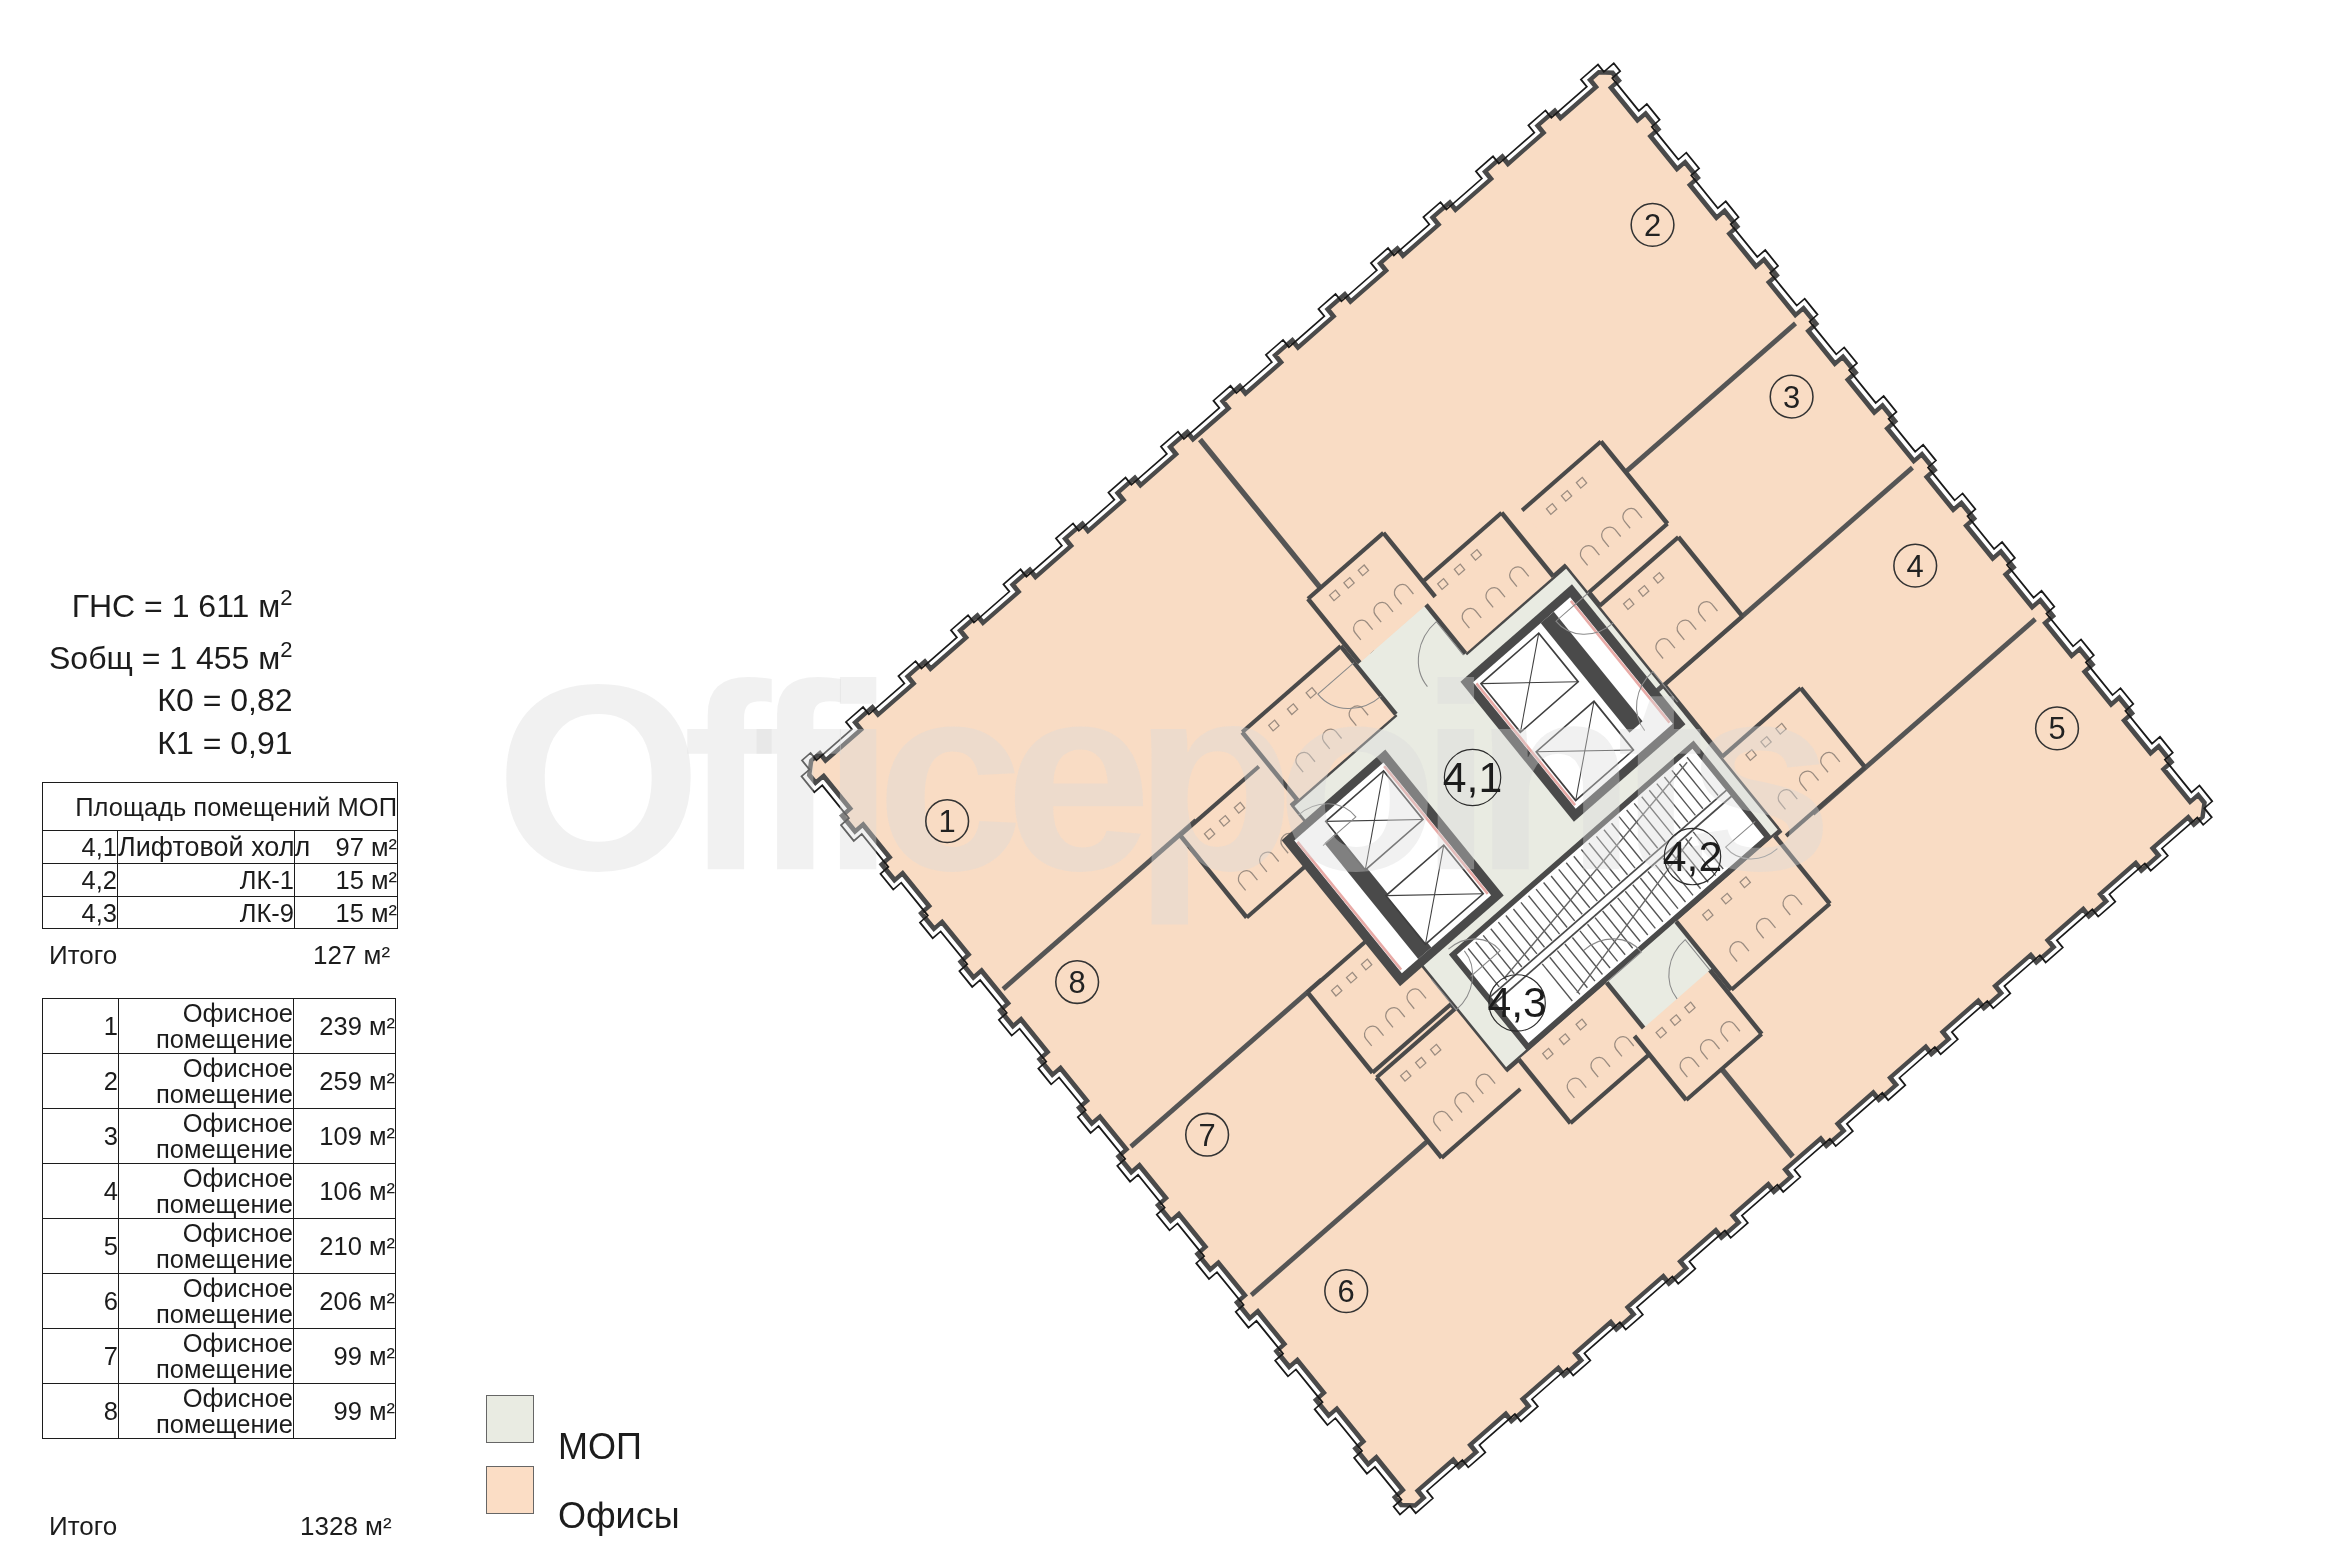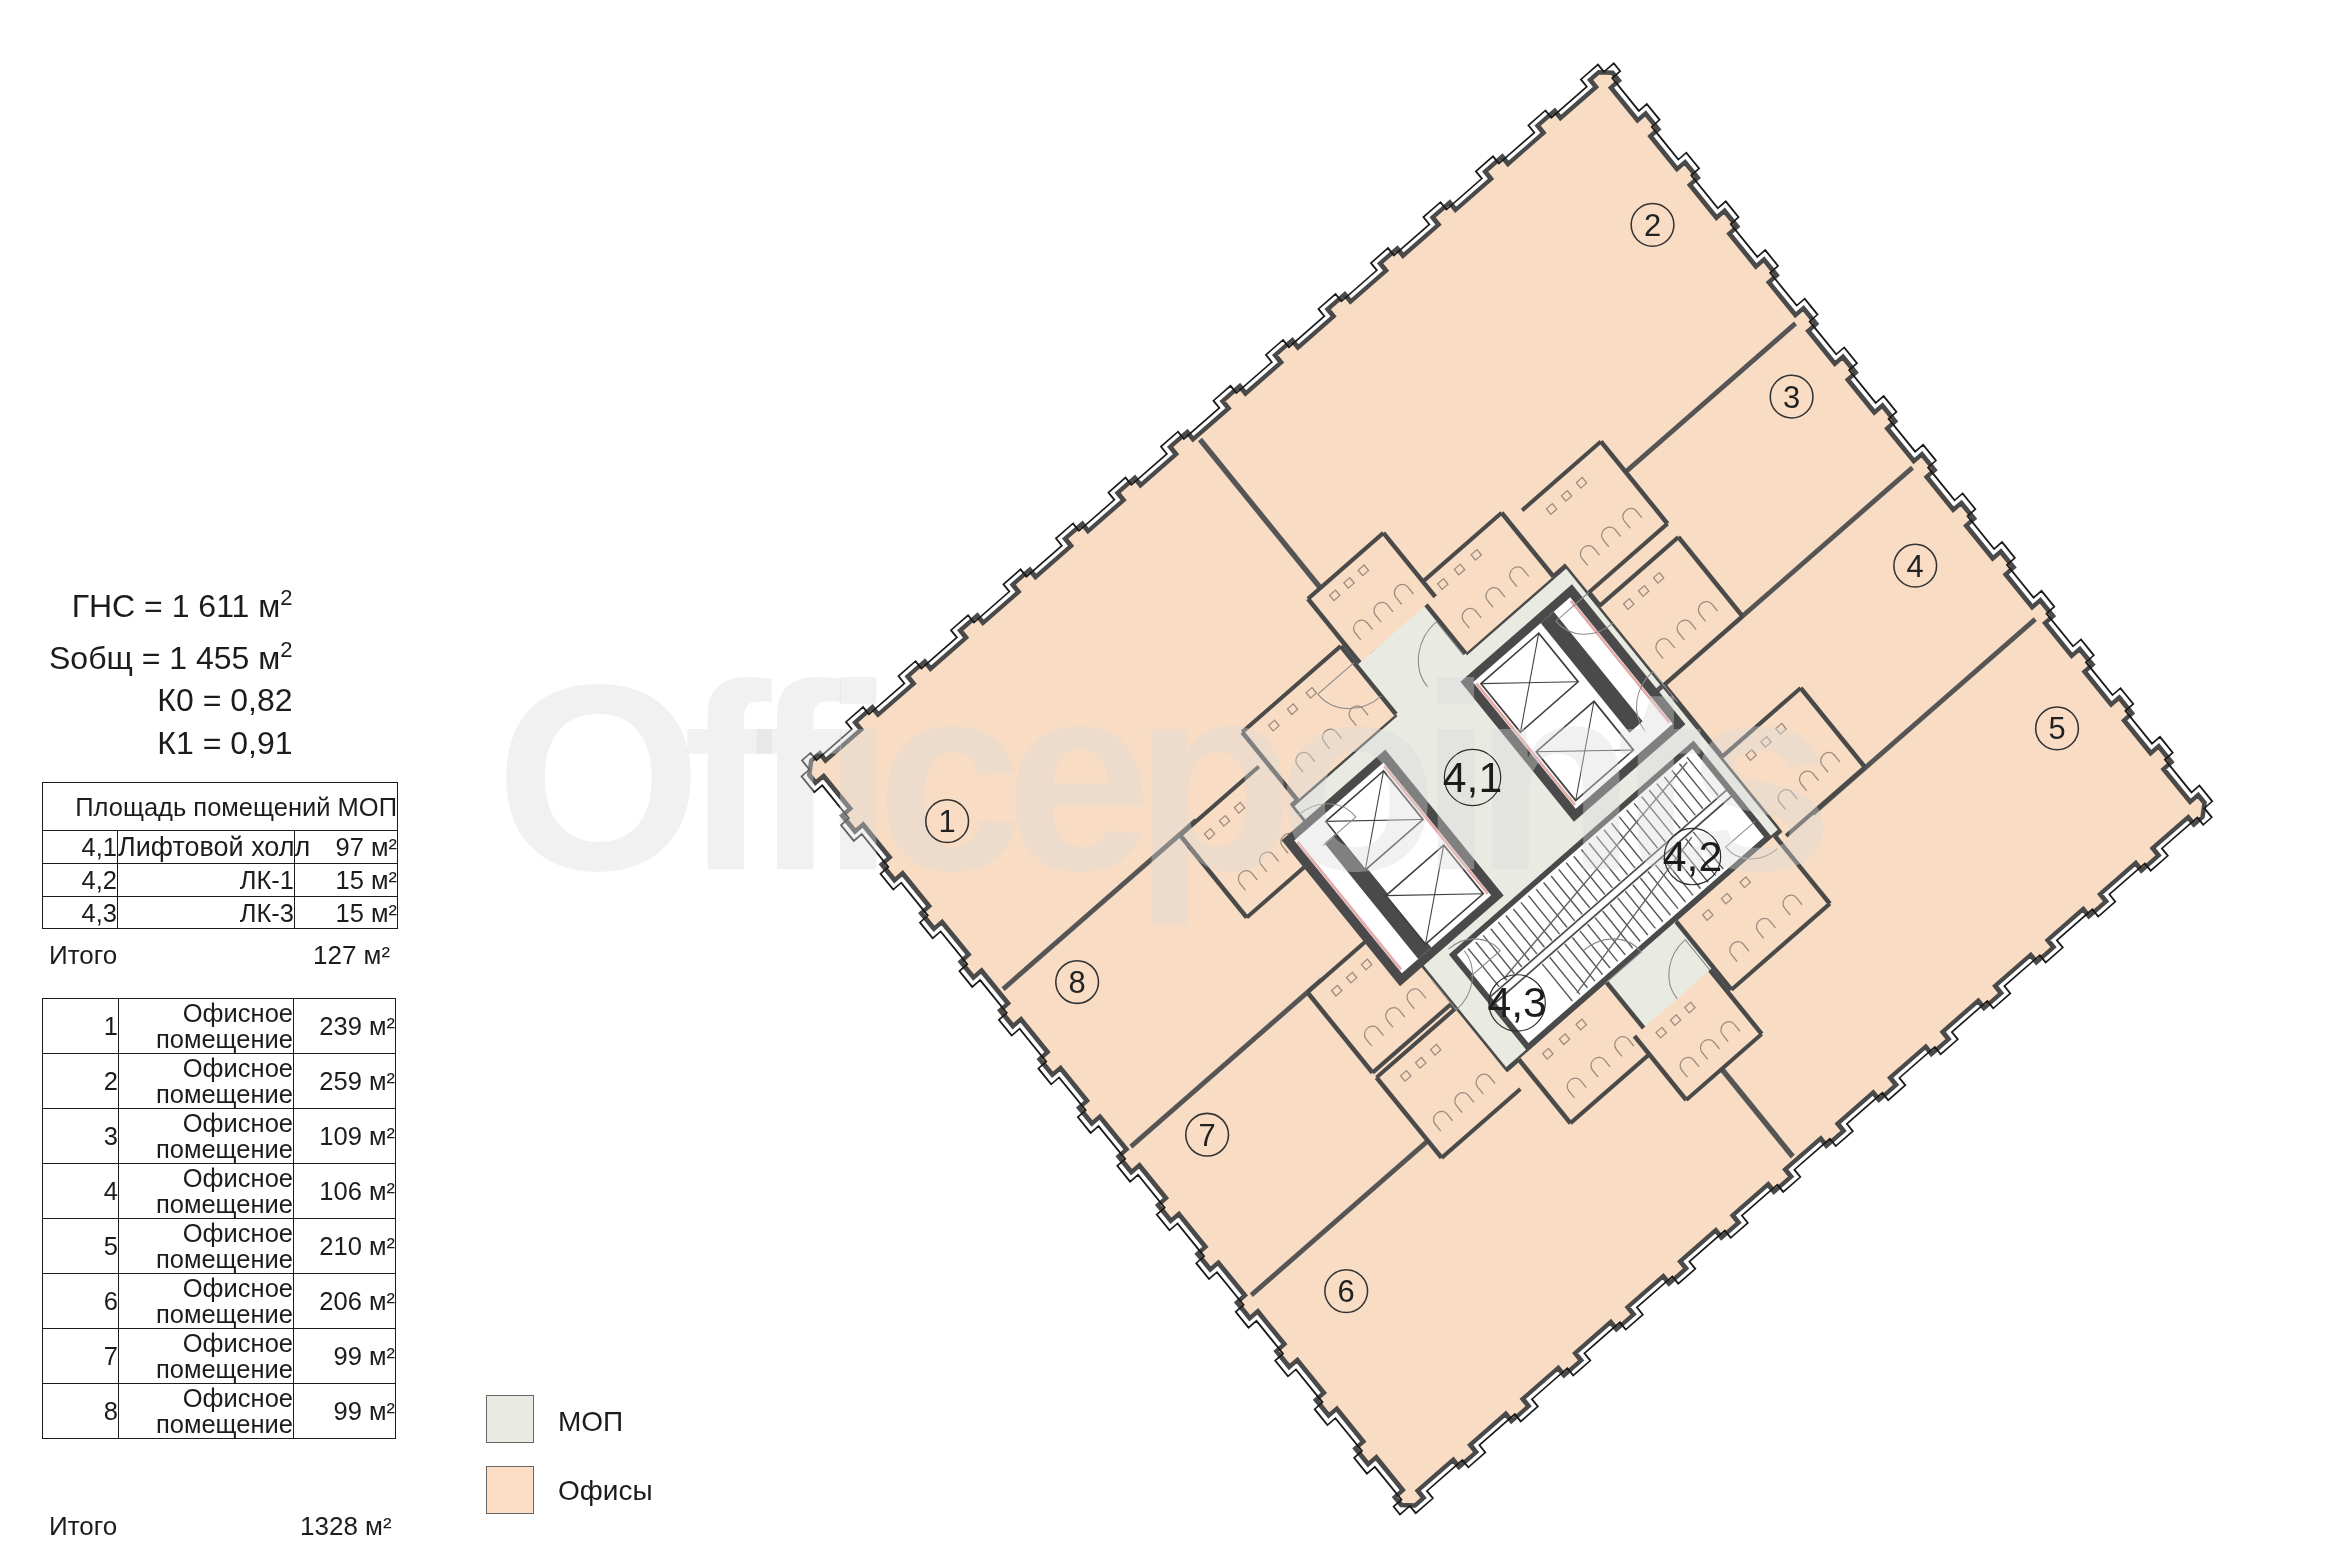--- a/index.html
+++ b/index.html
@@ -4,21 +4,21 @@
 body{width:2327px;height:1565px;background:#fff;position:relative;overflow:hidden;
      font-family:"Liberation Sans",sans-serif;color:#1c1c1c;}
 .hdr{position:absolute;left:49px;top:576px;font-size:32px;line-height:43px;white-space:nowrap;text-align:right;}
 sup{font-size:22px;}
 table{border-collapse:collapse;position:absolute;table-layout:fixed;}
 td{border:1.8px solid #1c1c1c;text-align:right;vertical-align:middle;font-size:25.5px;line-height:26px;padding:0;}
 .t1{left:42px;top:782px;width:355px;}
 .t2{left:42px;top:998px;width:354px;}
 .itogo{position:absolute;font-size:26px;}
 .leg{position:absolute;width:48px;height:48px;border:1.8px solid #666;box-sizing:border-box;}
-.legtxt{position:absolute;font-size:28px;}
+.legtxt{position:absolute;font-size:36px;margin-top:20px;}
 </style></head><body>
 <svg width="2327" height="1565" viewBox="0 0 2560 1721" xmlns="http://www.w3.org/2000/svg" style="position:absolute;left:0;top:0">
 <g transform="matrix(0.7219,-0.6311,0.5428,0.6694,1657.75,867.5)">
 
 <g>
         <path d="M-600.0,-612.0 L-587.0,-612.0 L-587.0,-600.0 L-533.0,-600.0 L-533.0,-612.0 L-507.0,-612.0 L-507.0,-600.0 L-453.0,-600.0 L-453.0,-612.0 L-427.0,-612.0 L-427.0,-600.0 L-373.0,-600.0 L-373.0,-612.0 L-347.0,-612.0 L-347.0,-600.0 L-293.0,-600.0 L-293.0,-612.0 L-267.0,-612.0 L-267.0,-600.0 L-213.0,-600.0 L-213.0,-612.0 L-187.0,-612.0 L-187.0,-600.0 L-133.0,-600.0 L-133.0,-612.0 L-107.0,-612.0 L-107.0,-600.0 L-53.0,-600.0 L-53.0,-612.0 L-27.0,-612.0 L-27.0,-600.0 L27.0,-600.0 L27.0,-612.0 L53.0,-612.0 L53.0,-600.0 L107.0,-600.0 L107.0,-612.0 L133.0,-612.0 L133.0,-600.0 L187.0,-600.0 L187.0,-612.0 L213.0,-612.0 L213.0,-600.0 L267.0,-600.0 L267.0,-612.0 L293.0,-612.0 L293.0,-600.0 L347.0,-600.0 L347.0,-612.0 L373.0,-612.0 L373.0,-600.0 L427.0,-600.0 L427.0,-612.0 L453.0,-612.0 L453.0,-600.0 L507.0,-600.0 L507.0,-612.0 L533.0,-612.0 L533.0,-600.0 L587.0,-600.0 L587.0,-612.0 L600.0,-612.0 L612.0,-600.0 L612.0,-587.0 L600.0,-587.0 L600.0,-533.0 L612.0,-533.0 L612.0,-507.0 L600.0,-507.0 L600.0,-453.0 L612.0,-453.0 L612.0,-427.0 L600.0,-427.0 L600.0,-373.0 L612.0,-373.0 L612.0,-347.0 L600.0,-347.0 L600.0,-293.0 L612.0,-293.0 L612.0,-267.0 L600.0,-267.0 L600.0,-213.0 L612.0,-213.0 L612.0,-187.0 L600.0,-187.0 L600.0,-133.0 L612.0,-133.0 L612.0,-107.0 L600.0,-107.0 L600.0,-53.0 L612.0,-53.0 L612.0,-27.0 L600.0,-27.0 L600.0,27.0 L612.0,27.0 L612.0,53.0 L600.0,53.0 L600.0,107.0 L612.0,107.0 L612.0,133.0 L600.0,133.0 L600.0,187.0 L612.0,187.0 L612.0,213.0 L600.0,213.0 L600.0,267.0 L612.0,267.0 L612.0,293.0 L600.0,293.0 L600.0,347.0 L612.0,347.0 L612.0,373.0 L600.0,373.0 L600.0,427.0 L612.0,427.0 L612.0,453.0 L600.0,453.0 L600.0,507.0 L612.0,507.0 L612.0,533.0 L600.0,533.0 L600.0,587.0 L612.0,587.0 L612.0,600.0 L600.0,612.0 L587.0,612.0 L587.0,600.0 L533.0,600.0 L533.0,612.0 L507.0,612.0 L507.0,600.0 L453.0,600.0 L453.0,612.0 L427.0,612.0 L427.0,600.0 L373.0,600.0 L373.0,612.0 L347.0,612.0 L347.0,600.0 L293.0,600.0 L293.0,612.0 L267.0,612.0 L267.0,600.0 L213.0,600.0 L213.0,612.0 L187.0,612.0 L187.0,600.0 L133.0,600.0 L133.0,612.0 L107.0,612.0 L107.0,600.0 L53.0,600.0 L53.0,612.0 L27.0,612.0 L27.0,600.0 L-27.0,600.0 L-27.0,612.0 L-53.0,612.0 L-53.0,600.0 L-107.0,600.0 L-107.0,612.0 L-133.0,612.0 L-133.0,600.0 L-187.0,600.0 L-187.0,612.0 L-213.0,612.0 L-213.0,600.0 L-267.0,600.0 L-267.0,612.0 L-293.0,612.0 L-293.0,600.0 L-347.0,600.0 L-347.0,612.0 L-373.0,612.0 L-373.0,600.0 L-427.0,600.0 L-427.0,612.0 L-453.0,612.0 L-453.0,600.0 L-507.0,600.0 L-507.0,612.0 L-533.0,612.0 L-533.0,600.0 L-587.0,600.0 L-587.0,612.0 L-600.0,612.0 L-612.0,600.0 L-612.0,587.0 L-600.0,587.0 L-600.0,533.0 L-612.0,533.0 L-612.0,507.0 L-600.0,507.0 L-600.0,453.0 L-612.0,453.0 L-612.0,427.0 L-600.0,427.0 L-600.0,373.0 L-612.0,373.0 L-612.0,347.0 L-600.0,347.0 L-600.0,293.0 L-612.0,293.0 L-612.0,267.0 L-600.0,267.0 L-600.0,213.0 L-612.0,213.0 L-612.0,187.0 L-600.0,187.0 L-600.0,133.0 L-612.0,133.0 L-612.0,107.0 L-600.0,107.0 L-600.0,53.0 L-612.0,53.0 L-612.0,27.0 L-600.0,27.0 L-600.0,-27.0 L-612.0,-27.0 L-612.0,-53.0 L-600.0,-53.0 L-600.0,-107.0 L-612.0,-107.0 L-612.0,-133.0 L-600.0,-133.0 L-600.0,-187.0 L-612.0,-187.0 L-612.0,-213.0 L-600.0,-213.0 L-600.0,-267.0 L-612.0,-267.0 L-612.0,-293.0 L-600.0,-293.0 L-600.0,-347.0 L-612.0,-347.0 L-612.0,-373.0 L-600.0,-373.0 L-600.0,-427.0 L-612.0,-427.0 L-612.0,-453.0 L-600.0,-453.0 L-600.0,-507.0 L-612.0,-507.0 L-612.0,-533.0 L-600.0,-533.0 L-600.0,-587.0 L-612.0,-587.0 L-612.0,-600.0 Z" fill="#f9dcc4" stroke="none"></path>
       </g>
 
 <g>
         <rect x="-205" y="-165" width="420" height="435" fill="#e9ebe2"></rect>
@@ -465,21 +465,21 @@
         <td style="white-space:nowrap;font-size:27px;">Лифтовой холл</td>
         <td>97 м²</td>
       </tr>
 <tr>
         <td style="height:32px;">4,2</td>
         <td>ЛК-1</td>
         <td>15 м²</td>
       </tr>
 <tr>
         <td style="height:31px;">4,3</td>
-        <td>ЛК-3</td>
+        <td>ЛК-9</td>
         <td>15 м²</td>
       </tr>
 </tbody>
   </table>
 
 <div class="itogo" style="left:49px;top:940px;">Итого</div>
 <div class="itogo" style="left:313px;top:940px;">127 м²</div>
 
 <table class="t2">
 <colgroup>

